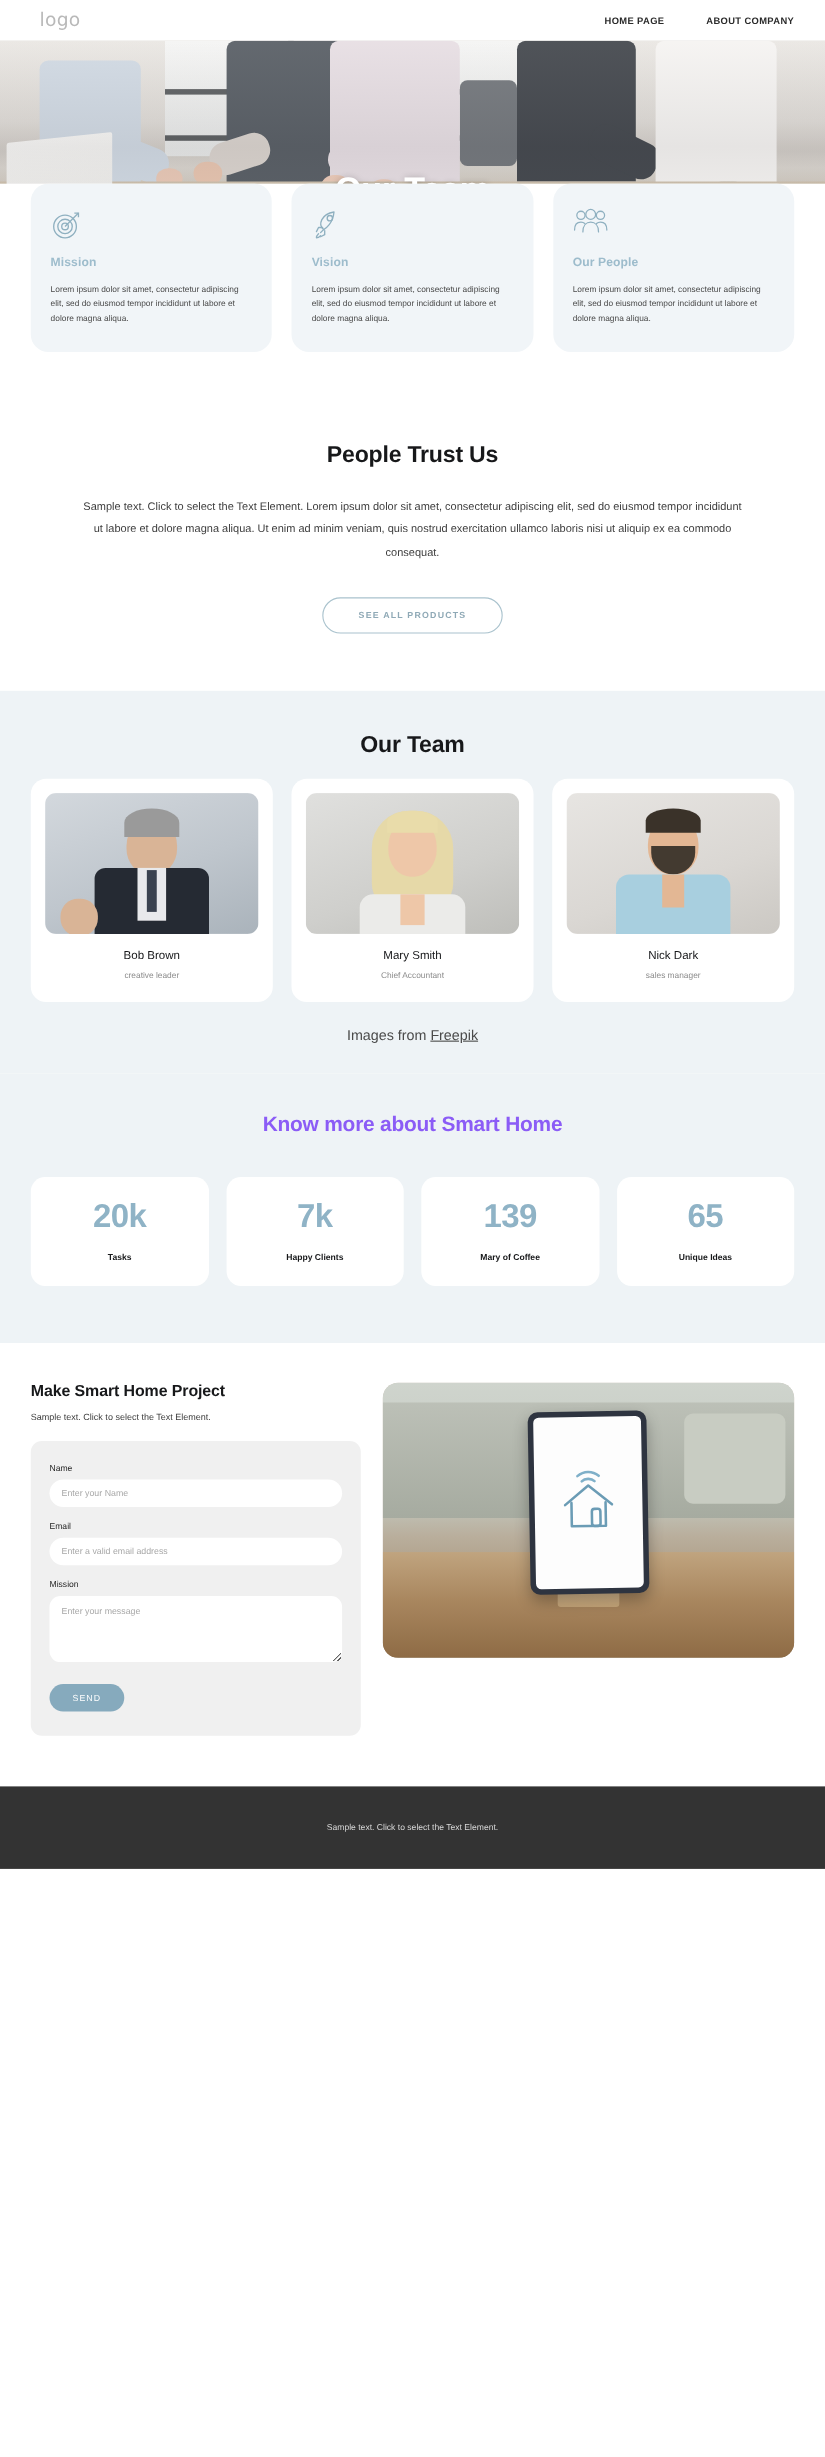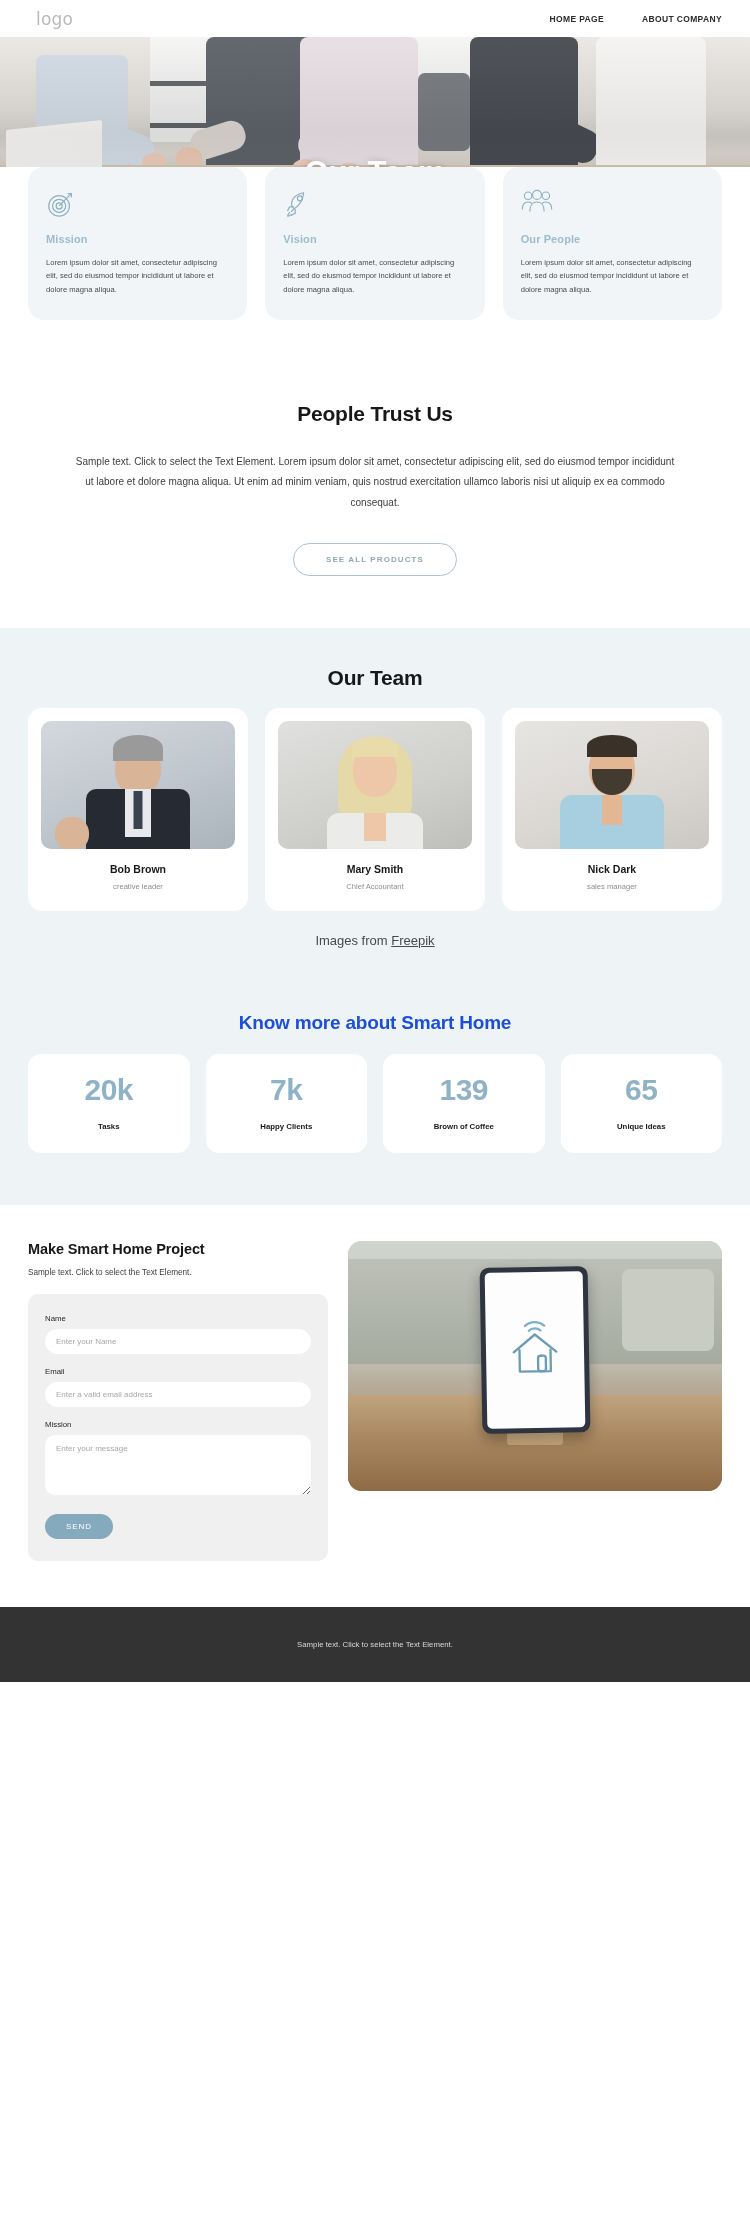--- a/index.html
+++ b/index.html
@@ -207,21 +207,21 @@
   .team-photo {
     width: 100%;
     height: 128px;
     border-radius: 10px;
     overflow: hidden;
     position: relative;
     margin-bottom: 14px;
   }
   .team-name {
     font-size: 10.5px;
-    font-weight: bold;
+    font-weight: normal;
     color: #17181a;
     margin-bottom: 7px;
   }
   .team-role {
     font-size: 7.6px;
     color: #8d8d8d;
   }
   .credit {
     margin-top: 22px;
     font-size: 13px;
@@ -231,22 +231,22 @@
 
   
   .stats-section {
     background: #eef3f6;
     padding: 36px 0 52px 0;
     text-align: center;
   }
   .stats-section h2 {
     font-size: 19px;
     font-weight: bold;
-    color: #1d4ed8;
-    margin-bottom: 20px;
+    color: #8b5cf6;
+    margin-bottom: 36px;
     letter-spacing: -0.2px;
   }
   .stats {
     display: flex;
     gap: 16px;
     padding: 0 28px;
   }
   .stat-card {
     flex: 1;
     background: #ffffff;
@@ -576,21 +576,21 @@
     <div class="stat-card">
       <div class="stat-num">20k</div>
       <div class="stat-label">Tasks</div>
     </div>
     <div class="stat-card">
       <div class="stat-num">7k</div>
       <div class="stat-label">Happy Clients</div>
     </div>
     <div class="stat-card">
       <div class="stat-num">139</div>
-      <div class="stat-label">Brown of Coffee</div>
+      <div class="stat-label">Mary of Coffee</div>
     </div>
     <div class="stat-card">
       <div class="stat-num">65</div>
       <div class="stat-label">Unique Ideas</div>
     </div>
   </div>
 </section>
 
 <section class="contact-section">
   <div class="contact-left">

